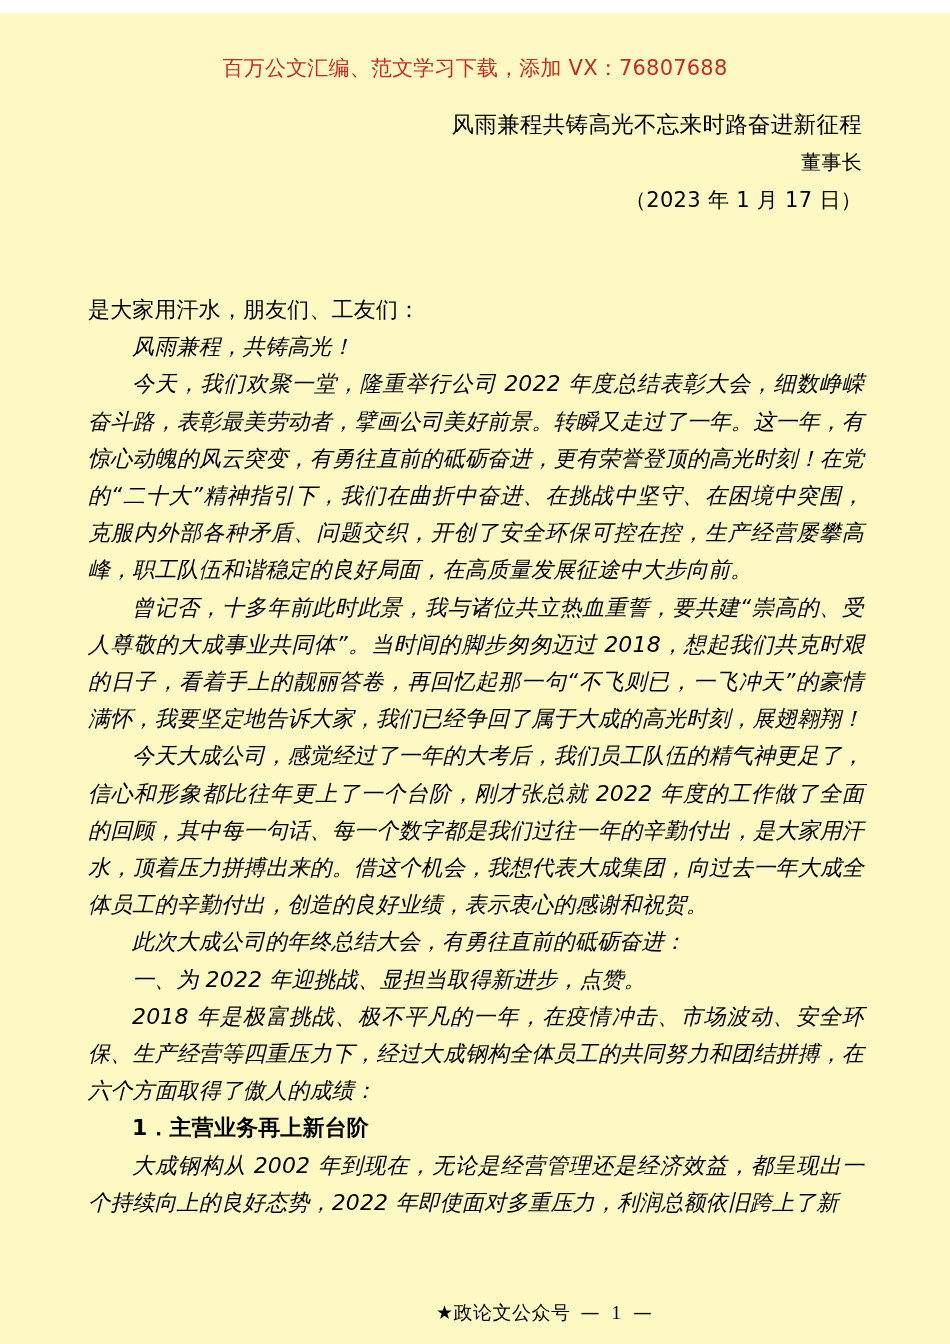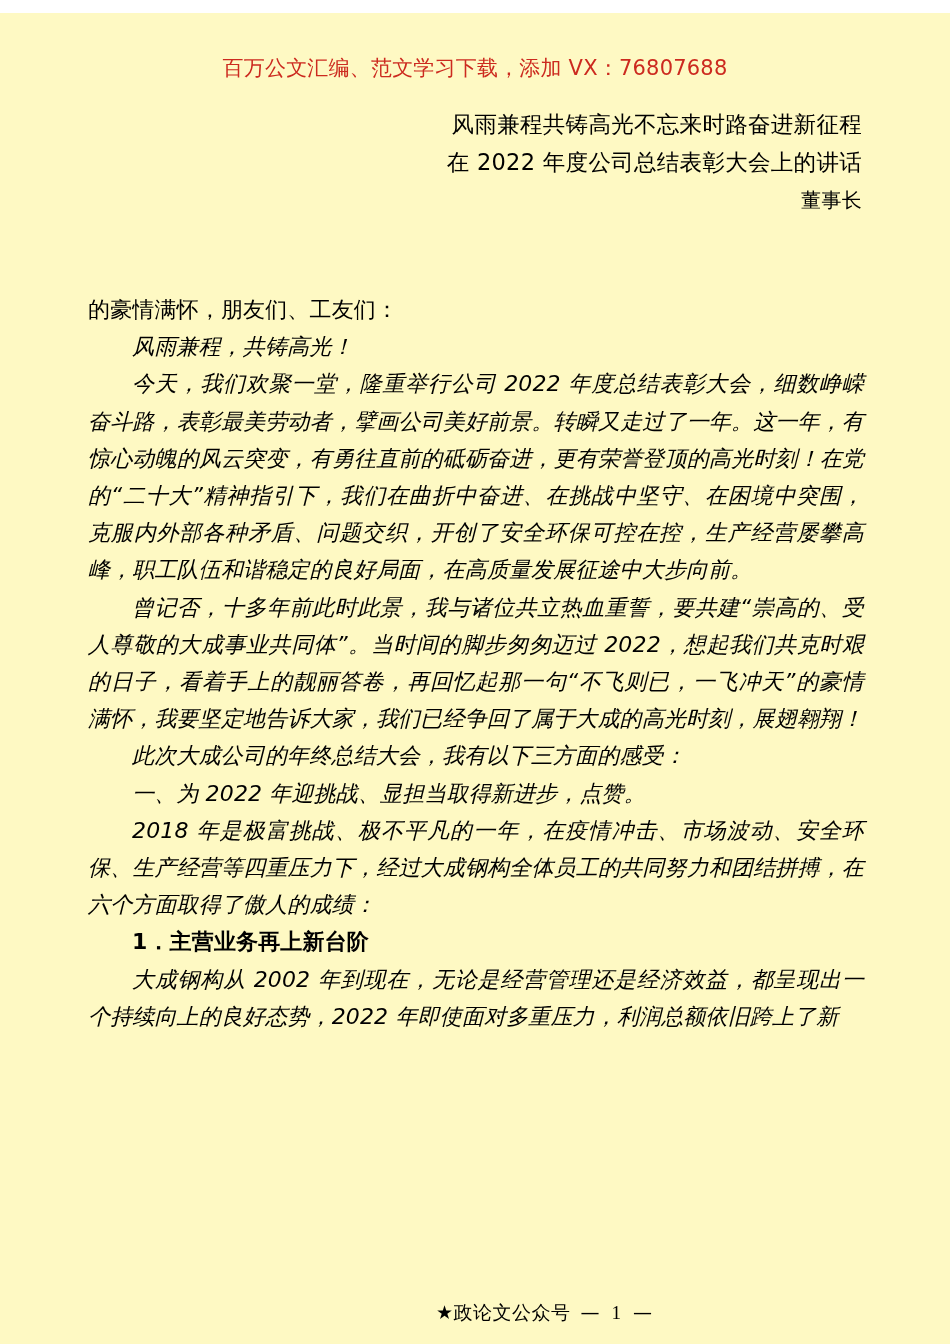--- a/index.html
+++ b/index.html
@@ -134,30 +134,31 @@
 </style>
 </head>
 <body>
 
 <div class="page">
 
   <div class="promo-banner" style="color: rgb(204, 42, 31);">百万公文汇编、范文学习下载，添加 VX：76807688</div>
 
   <div class="title-block">
     <div class="doc-title-line">风雨兼程共铸高光不忘来时路奋进新征程</div>
-    <div class="doc-title-line">在 2022 年度公司总结表彰大会上的讲话</div>
     <div class="doc-byline">董事长</div>
+    <div class="doc-date">（2023 年 1 月 17 日）</div>
   </div>
 
   <div class="body-copy" id="body-copy">
-      <p class="para noindent">的豪情满怀，朋友们、工友们：</p>
+      <p class="para noindent">是大家用汗水，朋友们、工友们：</p>
       <p class="para indent">风雨兼程，共铸高光！</p>
       <p class="para indent">今天，我们欢聚一堂，隆重举行公司 2022 年度总结表彰大会，细数峥嵘奋斗路，表彰最美劳动者，擘画公司美好前景。转瞬又走过了一年。这一年，有惊心动魄的风云突变，有勇往直前的砥砺奋进，更有荣誉登顶的高光时刻！在党的“二十大”精神指引下，我们在曲折中奋进、在挑战中坚守、在困境中突围，克服内外部各种矛盾、问题交织，开创了安全环保可控在控，生产经营屡攀高峰，职工队伍和谐稳定的良好局面，在高质量发展征途中大步向前。</p>
-      <p class="para indent">曾记否，十多年前此时此景，我与诸位共立热血重誓，要共建“崇高的、受人尊敬的大成事业共同体”。当时间的脚步匆匆迈过 2022，想起我们共克时艰的日子，看着手上的靓丽答卷，再回忆起那一句“不飞则已，一飞冲天”的豪情满怀，我要坚定地告诉大家，我们已经争回了属于大成的高光时刻，展翅翱翔！</p>
-      <p class="para indent">此次大成公司的年终总结大会，我有以下三方面的感受：</p>
+      <p class="para indent">曾记否，十多年前此时此景，我与诸位共立热血重誓，要共建“崇高的、受人尊敬的大成事业共同体”。当时间的脚步匆匆迈过 2018，想起我们共克时艰的日子，看着手上的靓丽答卷，再回忆起那一句“不飞则已，一飞冲天”的豪情满怀，我要坚定地告诉大家，我们已经争回了属于大成的高光时刻，展翅翱翔！</p>
+      <p class="para indent">今天大成公司，感觉经过了一年的大考后，我们员工队伍的精气神更足了，信心和形象都比往年更上了一个台阶，刚才张总就 2022 年度的工作做了全面的回顾，其中每一句话、每一个数字都是我们过往一年的辛勤付出，是大家用汗水，顶着压力拼搏出来的。借这个机会，我想代表大成集团，向过去一年大成全体员工的辛勤付出，创造的良好业绩，表示衷心的感谢和祝贺。</p>
+      <p class="para indent">此次大成公司的年终总结大会，有勇往直前的砥砺奋进：</p>
       <p class="para indent">一、为 2022 年迎挑战、显担当取得新进步，点赞。</p>
       <p class="para indent">2018 年是极富挑战、极不平凡的一年，在疫情冲击、市场波动、安全环保、生产经营等四重压力下，经过大成钢构全体员工的共同努力和团结拼搏，在六个方面取得了傲人的成绩：</p>
       <p class="para heading">1．主营业务再上新台阶</p>
       <p class="para indent">大成钢构从 2002 年到现在，无论是经营管理还是经济效益，都呈现出一个持续向上的良好态势，2022 年即使面对多重压力，利润总额依旧跨上了新</p>
     </div>
 
   <div class="page-footer">
     <span class="footer-inner">
       <span class="footer-mark">★政论文公众号</span>
       <span class="footer-dash">—</span>

